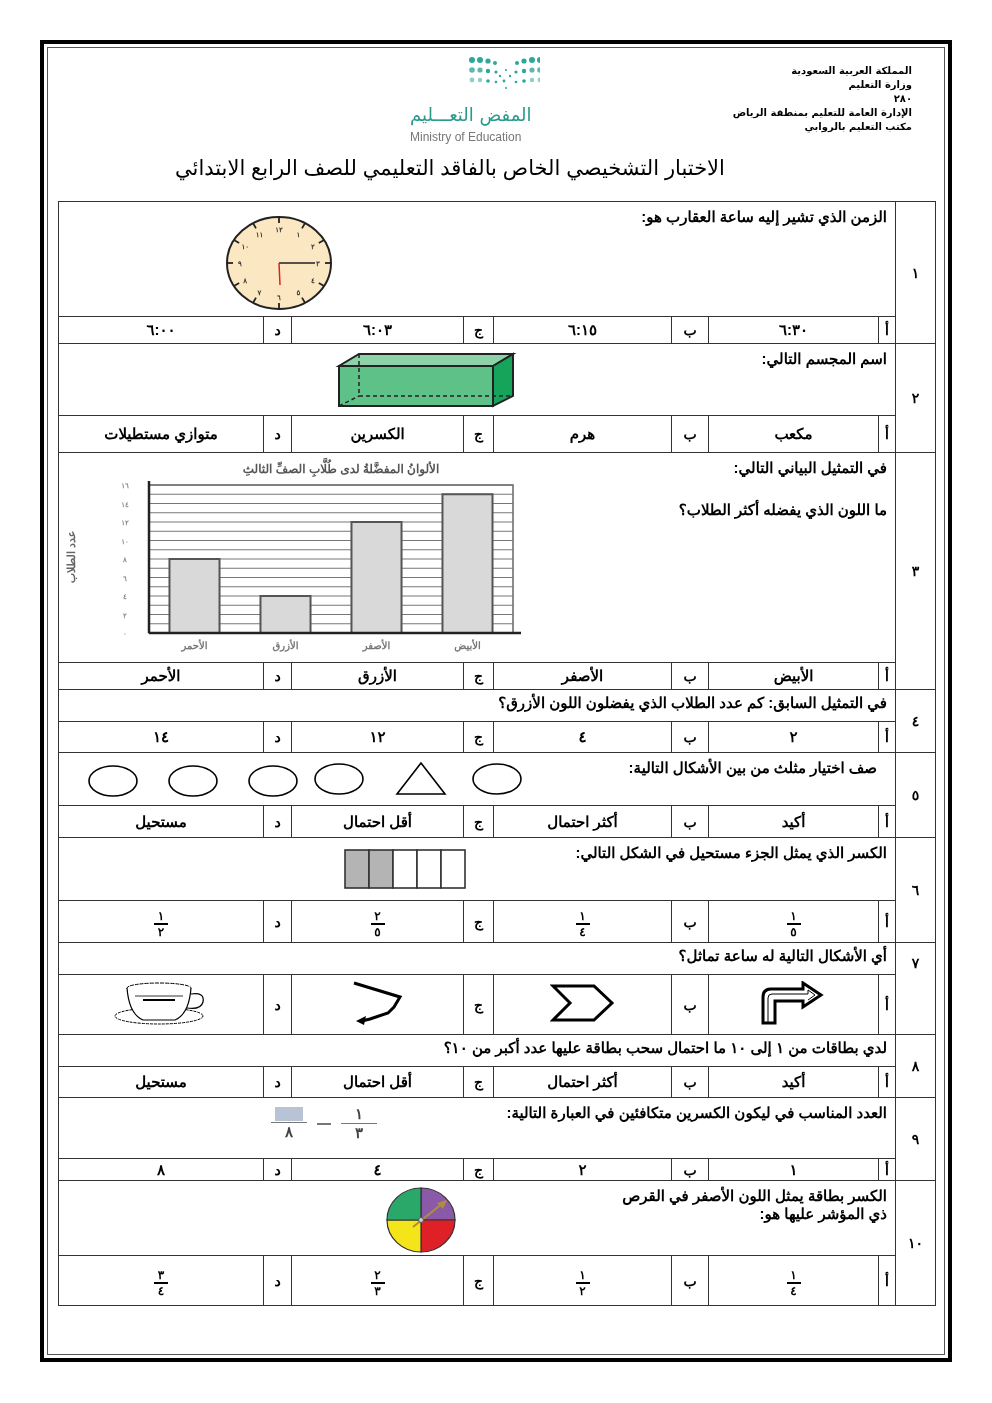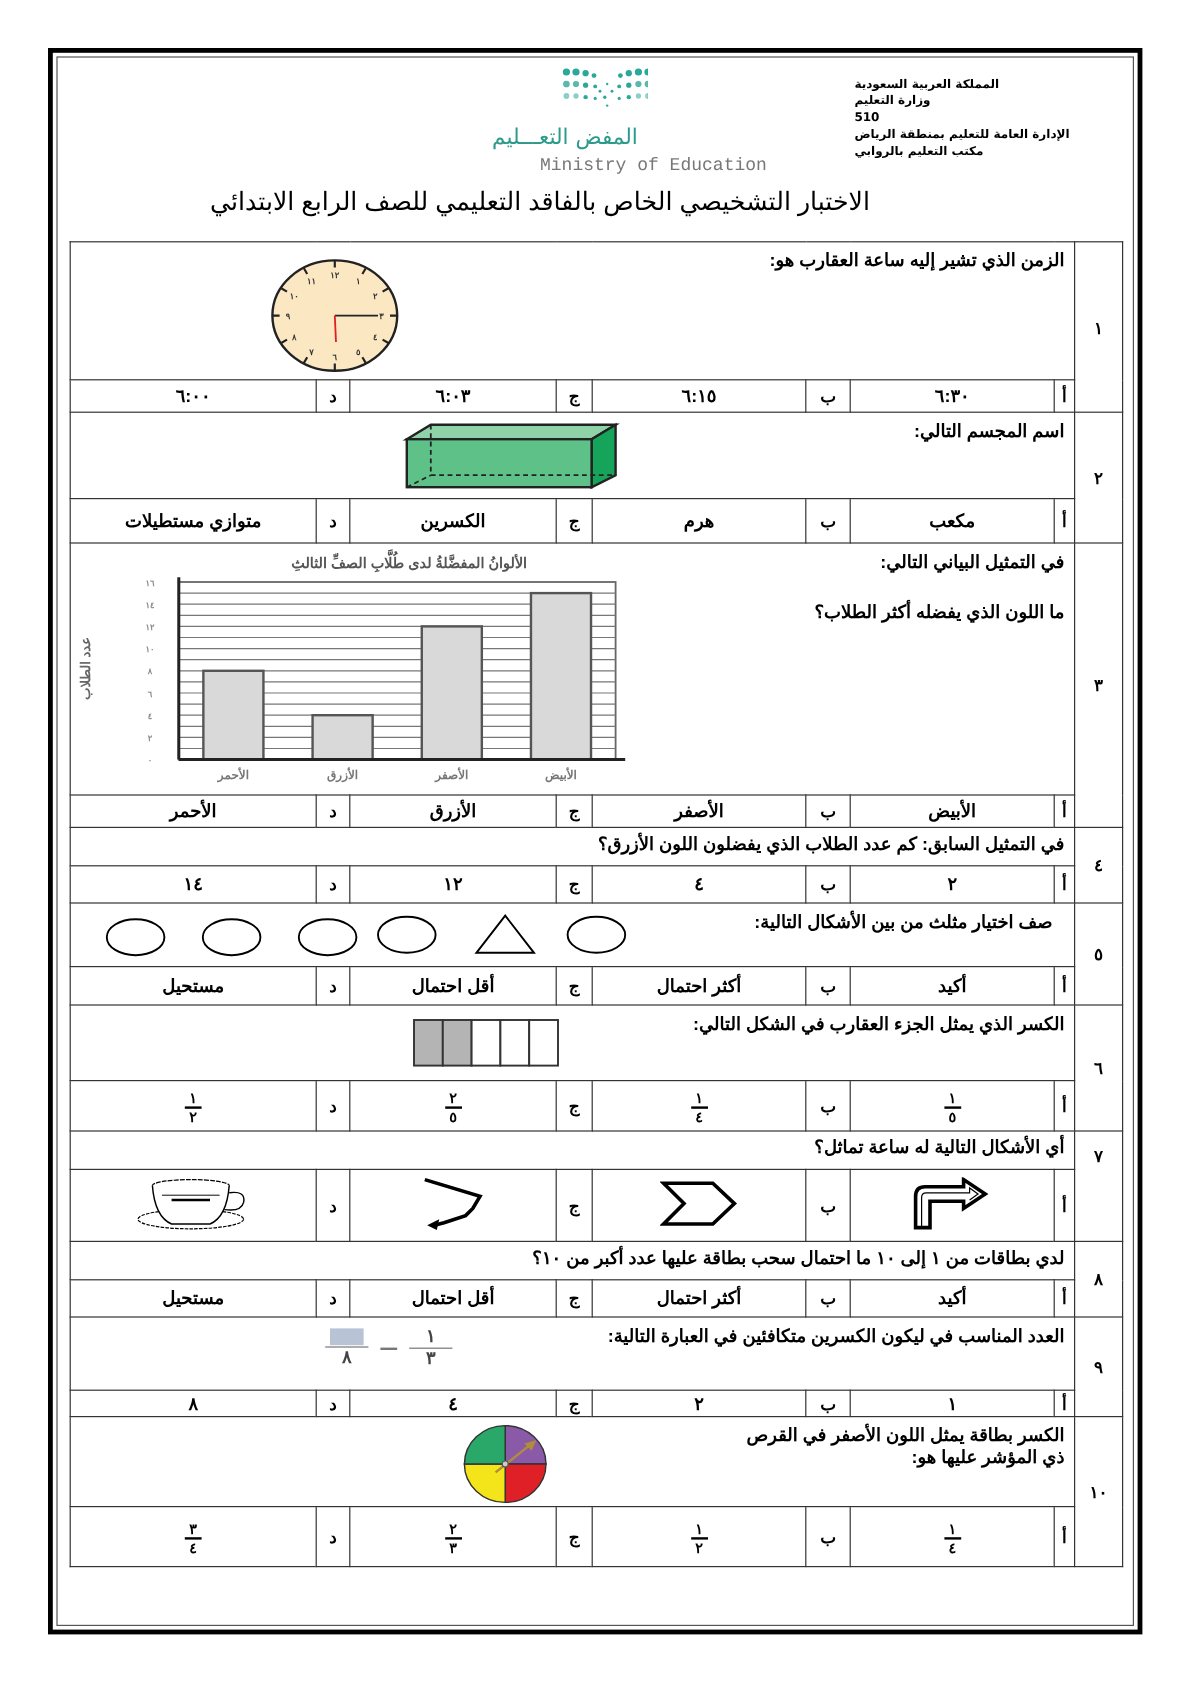--- a/index.html
+++ b/index.html
@@ -1,22 +1,22 @@
 <!DOCTYPE html>
 <html><head>
 <meta charset="utf-8">
 <style>
   html,body{margin:0;padding:0;background:#fff;}
   body{width:992px;height:1403px;position:relative;font-family:"DejaVu Sans","Liberation Sans",sans-serif;color:#000;overflow:hidden;}
   .frame-outer{position:absolute;left:40px;top:40px;width:912px;height:1322px;border:4px solid #000;box-sizing:border-box;}
   .frame-inner{position:absolute;left:47px;top:47px;width:898px;height:1308px;border:1px solid #555;box-sizing:border-box;}
-  .hdr-right{position:absolute;right:80px;top:64px;width:200px;text-align:left;font-size:10px;font-weight:bold;line-height:14px;direction:rtl;}
+  .hdr-right{position:absolute;right:80px;top:64px;width:200px;text-align:right;font-size:10px;font-weight:bold;line-height:14px;direction:rtl;}
   .logo{position:absolute;left:400px;top:52px;width:140px;height:92px;}
   .logo-ar{position:absolute;left:410px;top:104px;font-size:18px;color:#2a9a8a;direction:rtl;font-family:"DejaVu Sans",sans-serif;}
-  .logo-en{position:absolute;left:410px;top:130px;font-size:15px;color:#777;font-family:Liberation Mono, monospace;margin-left:40px;}
+  .logo-en{position:absolute;left:410px;top:130px;font-size:12px;color:#777;font-family:Liberation Sans, sans-serif;}
   .title{position:absolute;left:160px;top:156px;width:580px;text-align:center;font-size:21px;direction:rtl;font-family:"Liberation Sans",sans-serif;}
 
   table.exam{position:absolute;left:58px;top:201px;width:877px;border-collapse:collapse;direction:rtl;table-layout:fixed;}
   table.exam td{border:1.4px solid #333;padding:0;vertical-align:middle;font-weight:bold;font-family:"Liberation Sans",sans-serif;}
   td.num{width:40px;text-align:center;font-size:14px;}
   td.q{font-size:15px;text-align:right;padding:6px 8px 0 8px !important;vertical-align:top !important;position:relative;}
   td.l{width:17px;text-align:center;font-size:14px;}
   td.a{text-align:center;font-size:15px;}
   .fr{display:inline-flex;flex-direction:column;align-items:center;font-size:12px;line-height:12px;}
   .fr .bar{width:14px;height:2px;background:#000;margin:1px 0;}
@@ -24,21 +24,21 @@
 </style>
 </head>
 <body>
 
 <div class="frame-outer"></div>
 <div class="frame-inner"></div>
 
 <div class="hdr-right">
   <div>المملكة العربية السعودية</div>
   <div>وزارة التعليم</div>
-  <div>510</div>
+  <div>٢٨٠</div>
   <div>الإدارة العامة للتعليم بمنطقة الرياض</div>
   <div>مكتب التعليم بالروابي</div>
 </div>
 
 <svg class="logo" viewBox="0 0 140 50" style="height:50px;">
   <g fill="#2aa89a">
     <circle cx="72" cy="8" r="3"></circle>
       <circle cx="80" cy="8" r="3"></circle>
       <circle cx="88" cy="9" r="2.6"></circle>
       <circle cx="95" cy="11" r="2"></circle>
@@ -258,21 +258,21 @@
     <td class="a">أكثر احتمال</td>
     <td class="l">ج</td>
     <td class="a">أقل احتمال</td>
     <td class="l">د</td>
     <td class="a">مستحيل</td>
   </tr>
 
   <tr style="height:63px">
     <td class="num" rowspan="2">٦</td>
     <td class="q" colspan="8">
-      <span>الكسر الذي يمثل الجزء العقارب في الشكل التالي:</span>
+      <span>الكسر الذي يمثل الجزء مستحيل في الشكل التالي:</span>
       <svg class="abs" style="left:284px;top:10px" width="128" height="42" viewBox="0 0 128 42" id="strip">
             <rect x="2" y="2" width="24" height="38" fill="#b4b4b4" stroke="#333" stroke-width="1.6"></rect>
             <rect x="26" y="2" width="24" height="38" fill="#b4b4b4" stroke="#333" stroke-width="1.6"></rect>
             <rect x="50" y="2" width="24" height="38" fill="#fff" stroke="#333" stroke-width="1.6"></rect>
             <rect x="74" y="2" width="24" height="38" fill="#fff" stroke="#333" stroke-width="1.6"></rect>
             <rect x="98" y="2" width="24" height="38" fill="#fff" stroke="#333" stroke-width="1.6"></rect>
           </svg>
     </td>
   </tr>
   <tr style="height:42px">

